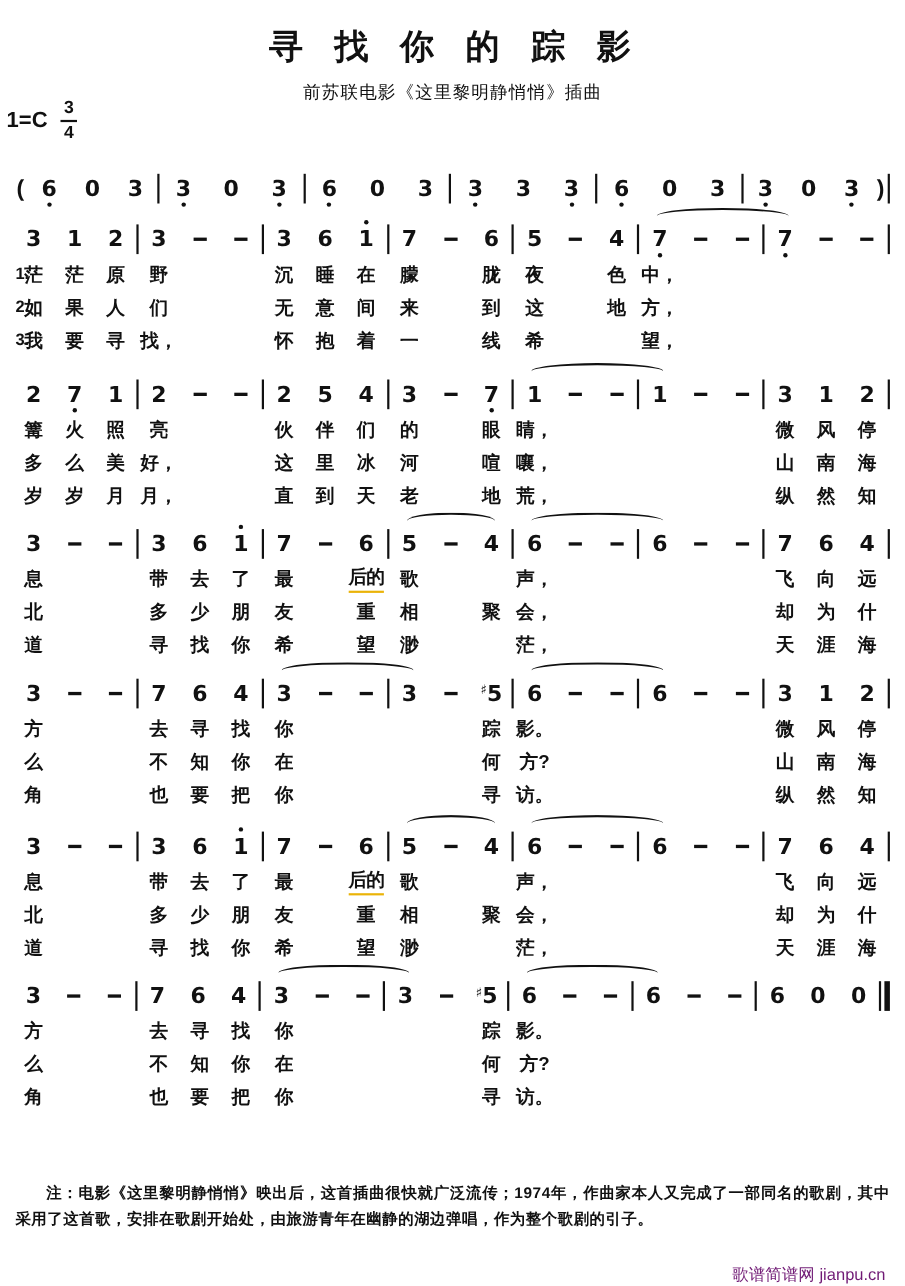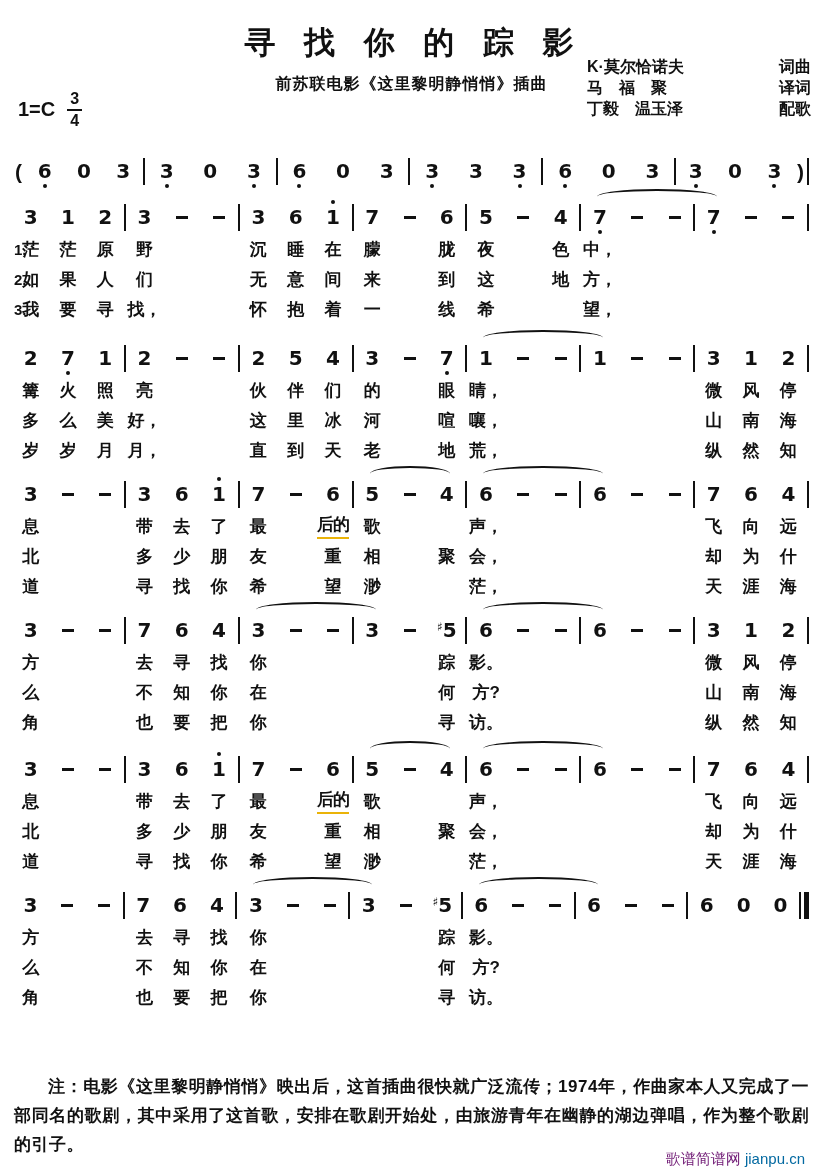--- a/index.html
+++ b/index.html
@@ -1,24 +1,24 @@
 <!DOCTYPE html>
 <html><head>
 <meta charset="utf-8">
 <style>
   html,body{margin:0;padding:0;background:#fff;}
   #page{position:relative;width:823px;height:1169px;background:#fff;overflow:hidden;
         font-family:"Liberation Sans","DejaVu Sans",sans-serif;color:#111;margin:16px auto;}
   
   .header{position:relative;height:126px;}
   .title{text-align:center;padding-top:6px;font-size:31px;font-weight:800;letter-spacing:5px;word-spacing:10px;}
-  .subtitle{text-align:center;margin-top:10px;font-size:16px;font-weight:700;letter-spacing:1px;}
+  .subtitle{text-align:center;margin-top:10px;font-size:16px;font-weight:400;letter-spacing:1px;}
   .credits{position:absolute;right:12px;top:40px;width:224px;}
   .credit-line{display:flex;justify-content:space-between;font-size:16px;font-weight:700;line-height:21px;}
-  .keysig{position:absolute;left:18px;top:74px;font-size:20px;font-weight:700;display:flex;align-items:center;}
+  .keysig{position:absolute;left:6px;top:74px;font-size:20px;font-weight:700;display:flex;align-items:center;}
   .frac{display:inline-flex;flex-direction:column;align-items:center;margin-left:12px;font-size:16px;line-height:1.1;}
   .frac .num{border-bottom:2px solid #111;padding:0 3px 1px;}
   .frac .den{padding-top:1px;}
   
   #score{padding:0 14px 0 12px;}
   .system{position:relative;}
   #score .system:nth-child(1){margin-top:2px;}
   #score .system:nth-child(2){margin-top:6px;}
   #score .system:nth-child(3){margin-top:17px;}
   #score .system:nth-child(4){margin-top:11px;}
@@ -41,48 +41,34 @@
   .final-bar .thick{width:5px;height:27px;background:#111;}
   .paren{font-size:21px;font-weight:700;padding:0 3px;line-height:1;}
   .slur{position:absolute;top:-11px;height:13px;border-top:2.5px solid #111;border-radius:55% 55% 0 0;}
   .lyric-row{display:flex;align-items:center;height:30px;position:relative;font-size:17px;font-weight:700;}
   .lyr-cell{flex:1;display:flex;justify-content:center;align-items:center;height:100%;}
   .lyr{white-space:nowrap;}
   .lyr.u{border-bottom:2px solid #eab308;padding-bottom:1px;letter-spacing:-1px;}
   .spacer{flex:0 0 2px;}
   .verse-num{position:absolute;left:2px;font-size:15px;font-weight:700;}
   
-  .footnote{position:absolute;left:14px;right:14px;top:1056px;font-size:17px;font-weight:600;
+  .footnote{position:absolute;left:14px;right:14px;top:1056px;font-size:14px;font-weight:600;
             line-height:1.72;text-align:justify;text-indent:2em;letter-spacing:0.5px;}
   .watermark{position:absolute;right:18px;top:1134px;font-size:15px;}
   .watermark .site{color:#701a75;}
-  .watermark .domain{color:#0369a1;}
+  .watermark .domain{color:#701a75;}
 </style>
 </head>
 <body>
 
 <div id="page">
 
   <div class="header">
     <div class="title">寻 找 你 的 踪 影</div>
     <div class="subtitle">前苏联电影《这里黎明静悄悄》插曲</div>
-    <div class="credits">
-      <div class="credit-line">
-        <span>K·莫尔恰诺夫</span>
-        <span>词曲</span>
-      </div>
-      <div class="credit-line">
-        <span>马　福　聚</span>
-        <span>译词</span>
-      </div>
-      <div class="credit-line">
-        <span>丁毅　温玉泽</span>
-        <span>配歌</span>
-      </div>
-    </div>
     <div class="keysig">
       <span>1=C</span>
       <span class="frac">
         <span class="num">3</span>
         <span class="den">4</span>
       </span>
     </div>
   </div>
 
   <div id="score">

